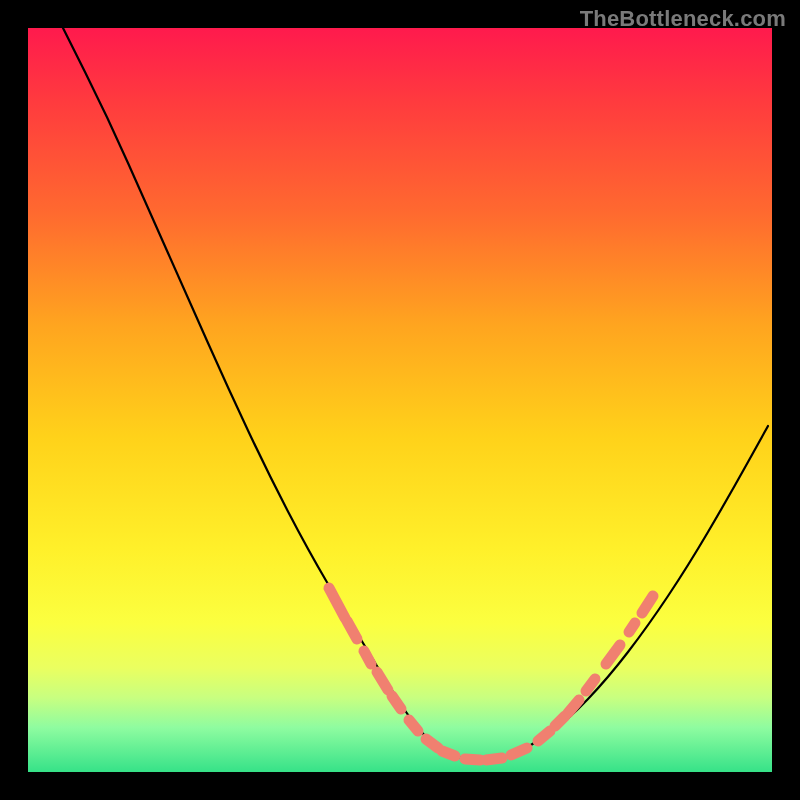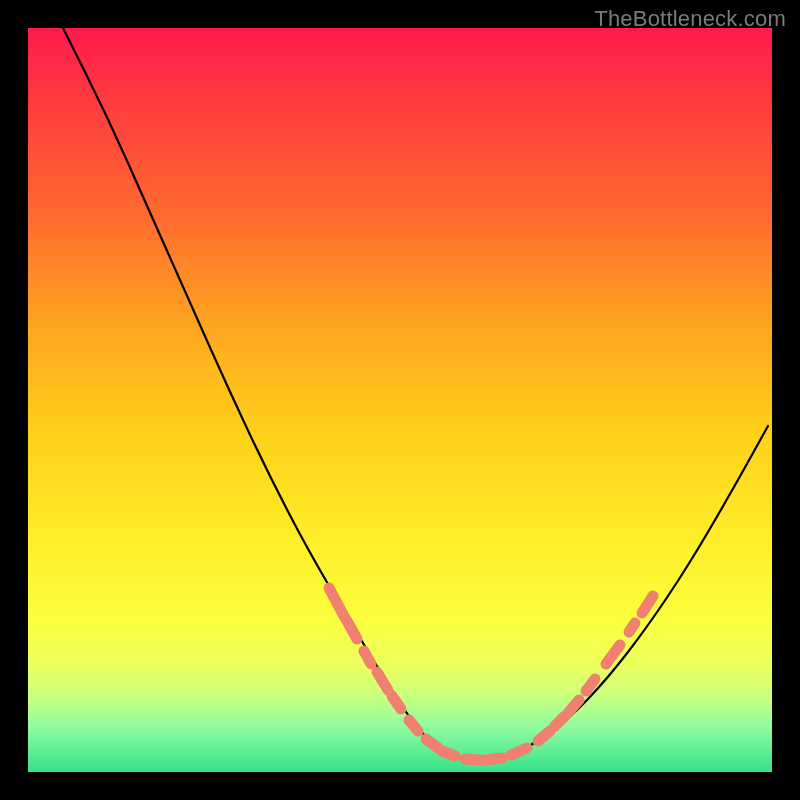--- a/index.html
+++ b/index.html
@@ -31,21 +31,21 @@
       #36e288 100%
     );
   }
   .watermark {
     position: absolute;
     top: 6px;
     right: 14px;
     color: #7a7a7a;
     font-size: 22px;
     letter-spacing: 0.2px;
-    font-weight: 400;
+    font-weight: 700;
     margin-left: 8px;
   }
   svg.curve {
     position: absolute;
     left: 0;
     top: 0;
     width: 744px;
     height: 744px;
     overflow: visible;
   }

